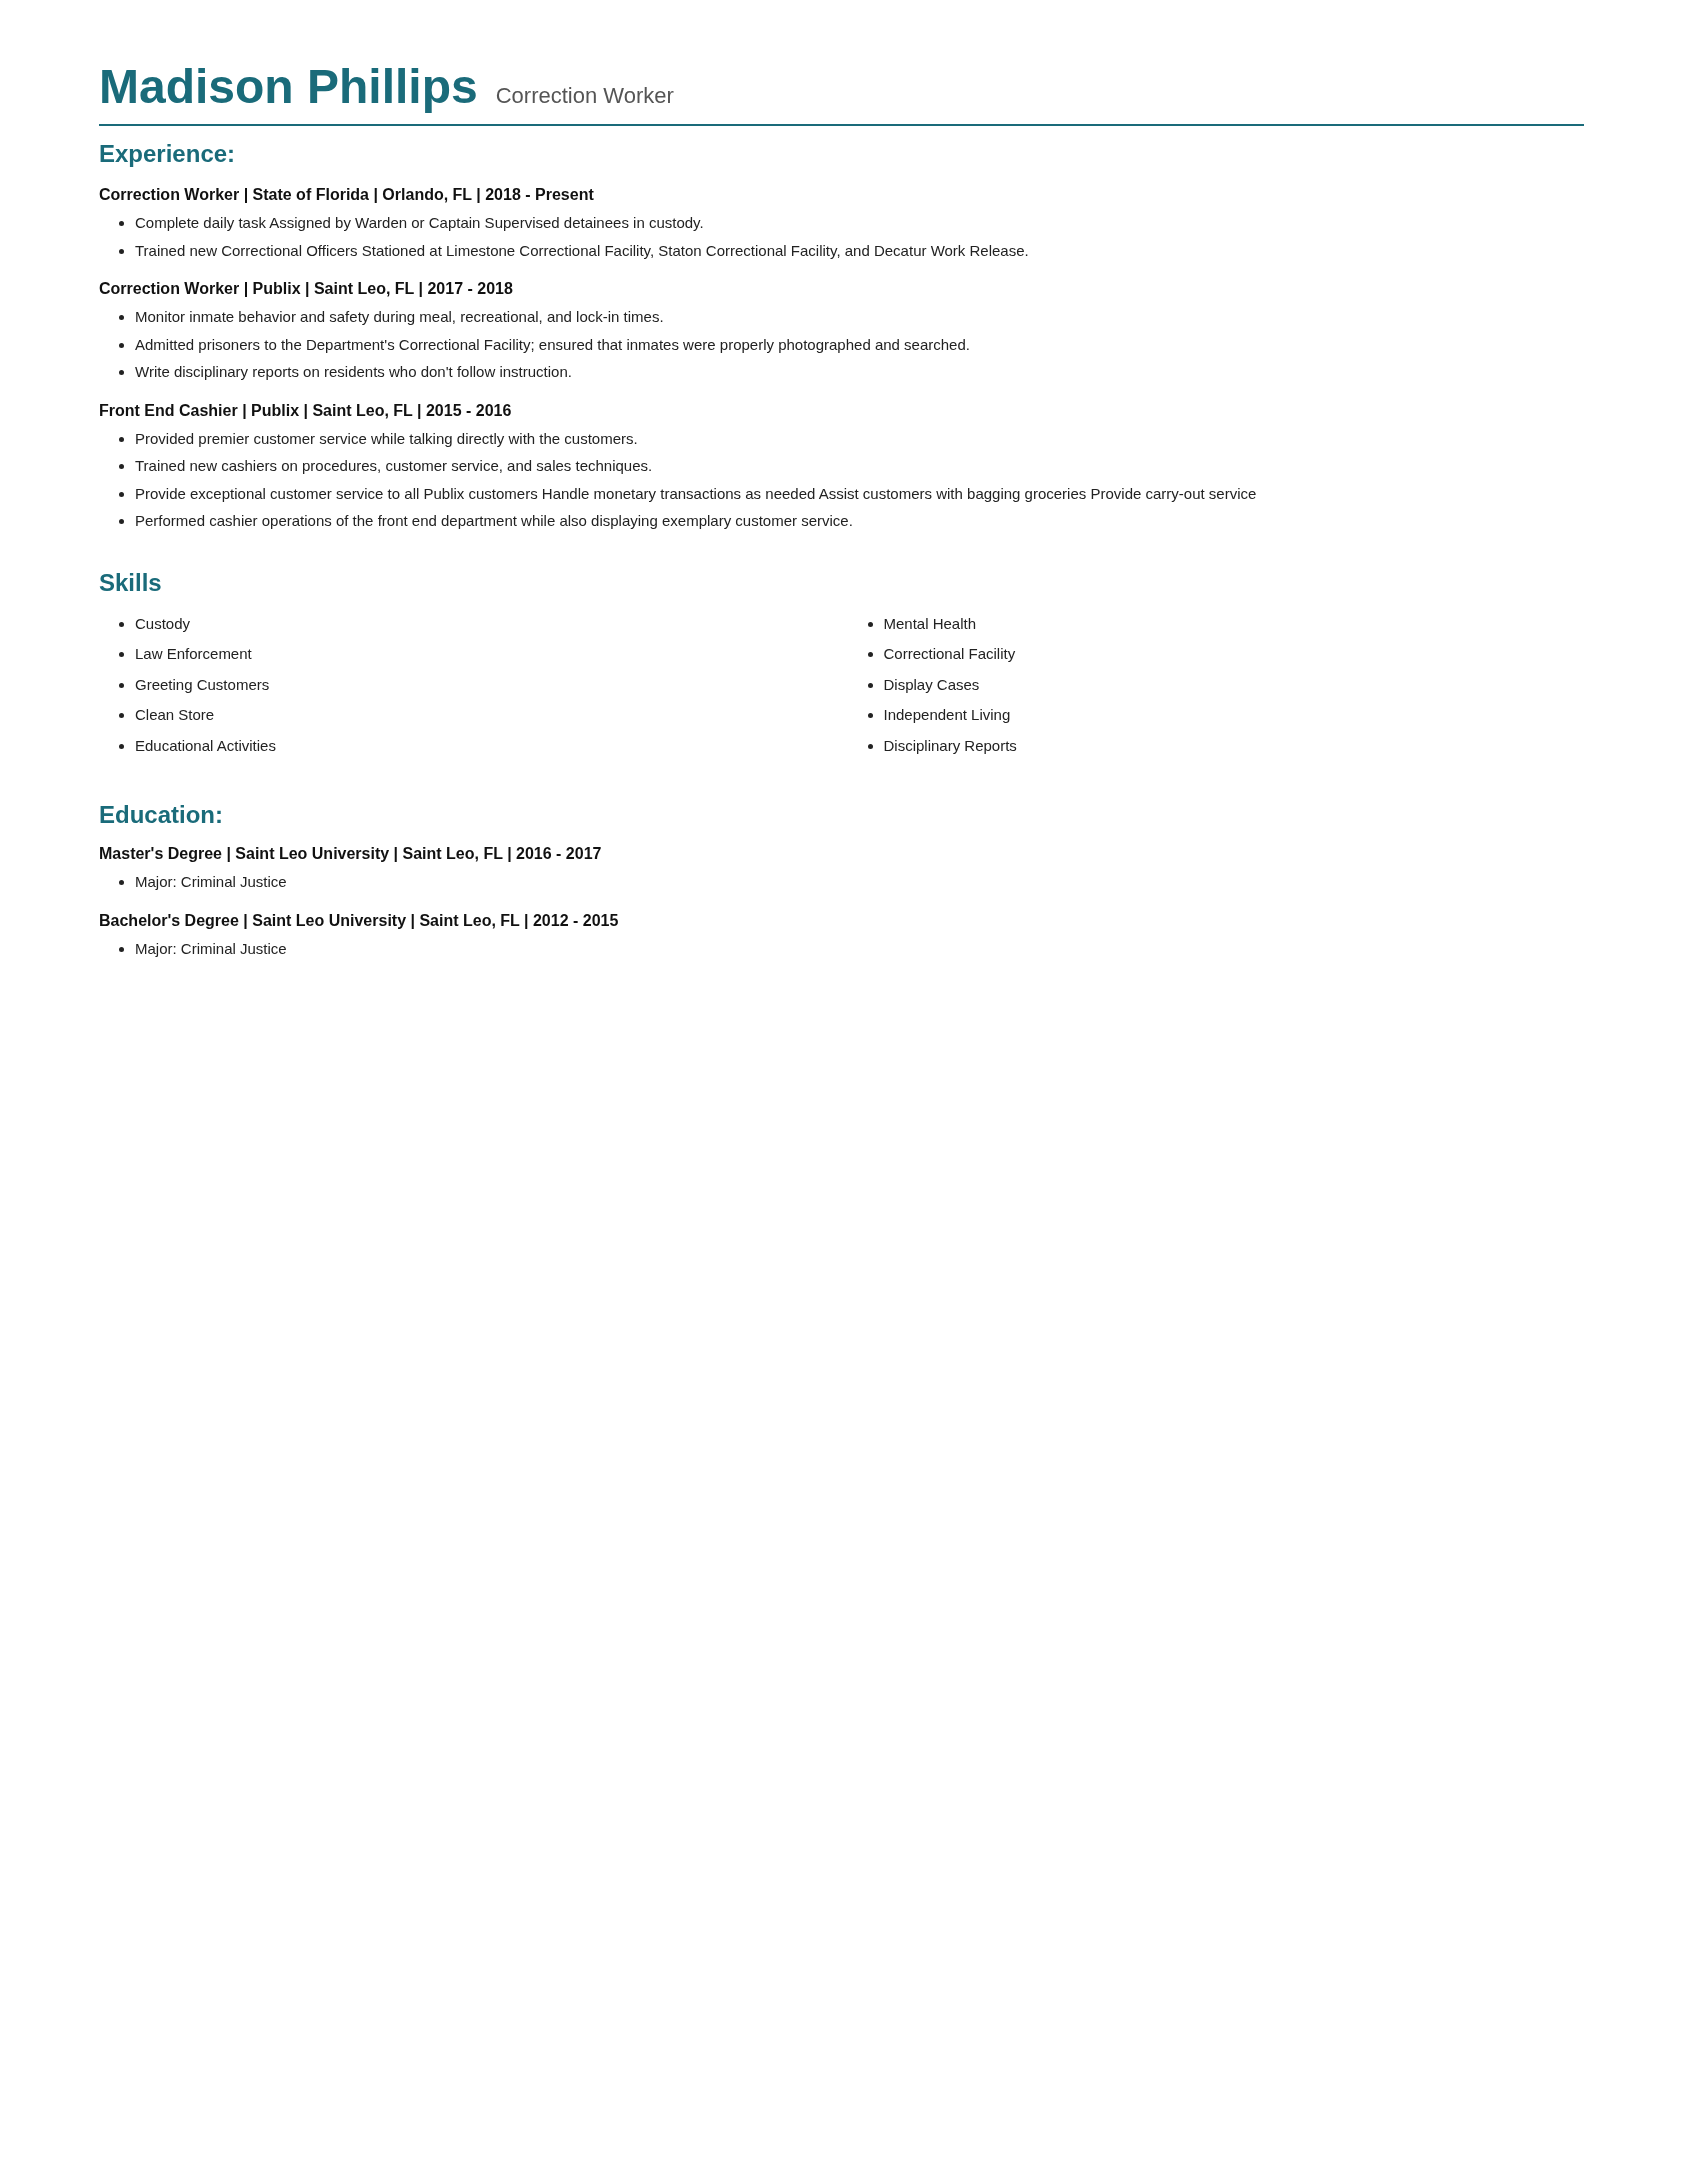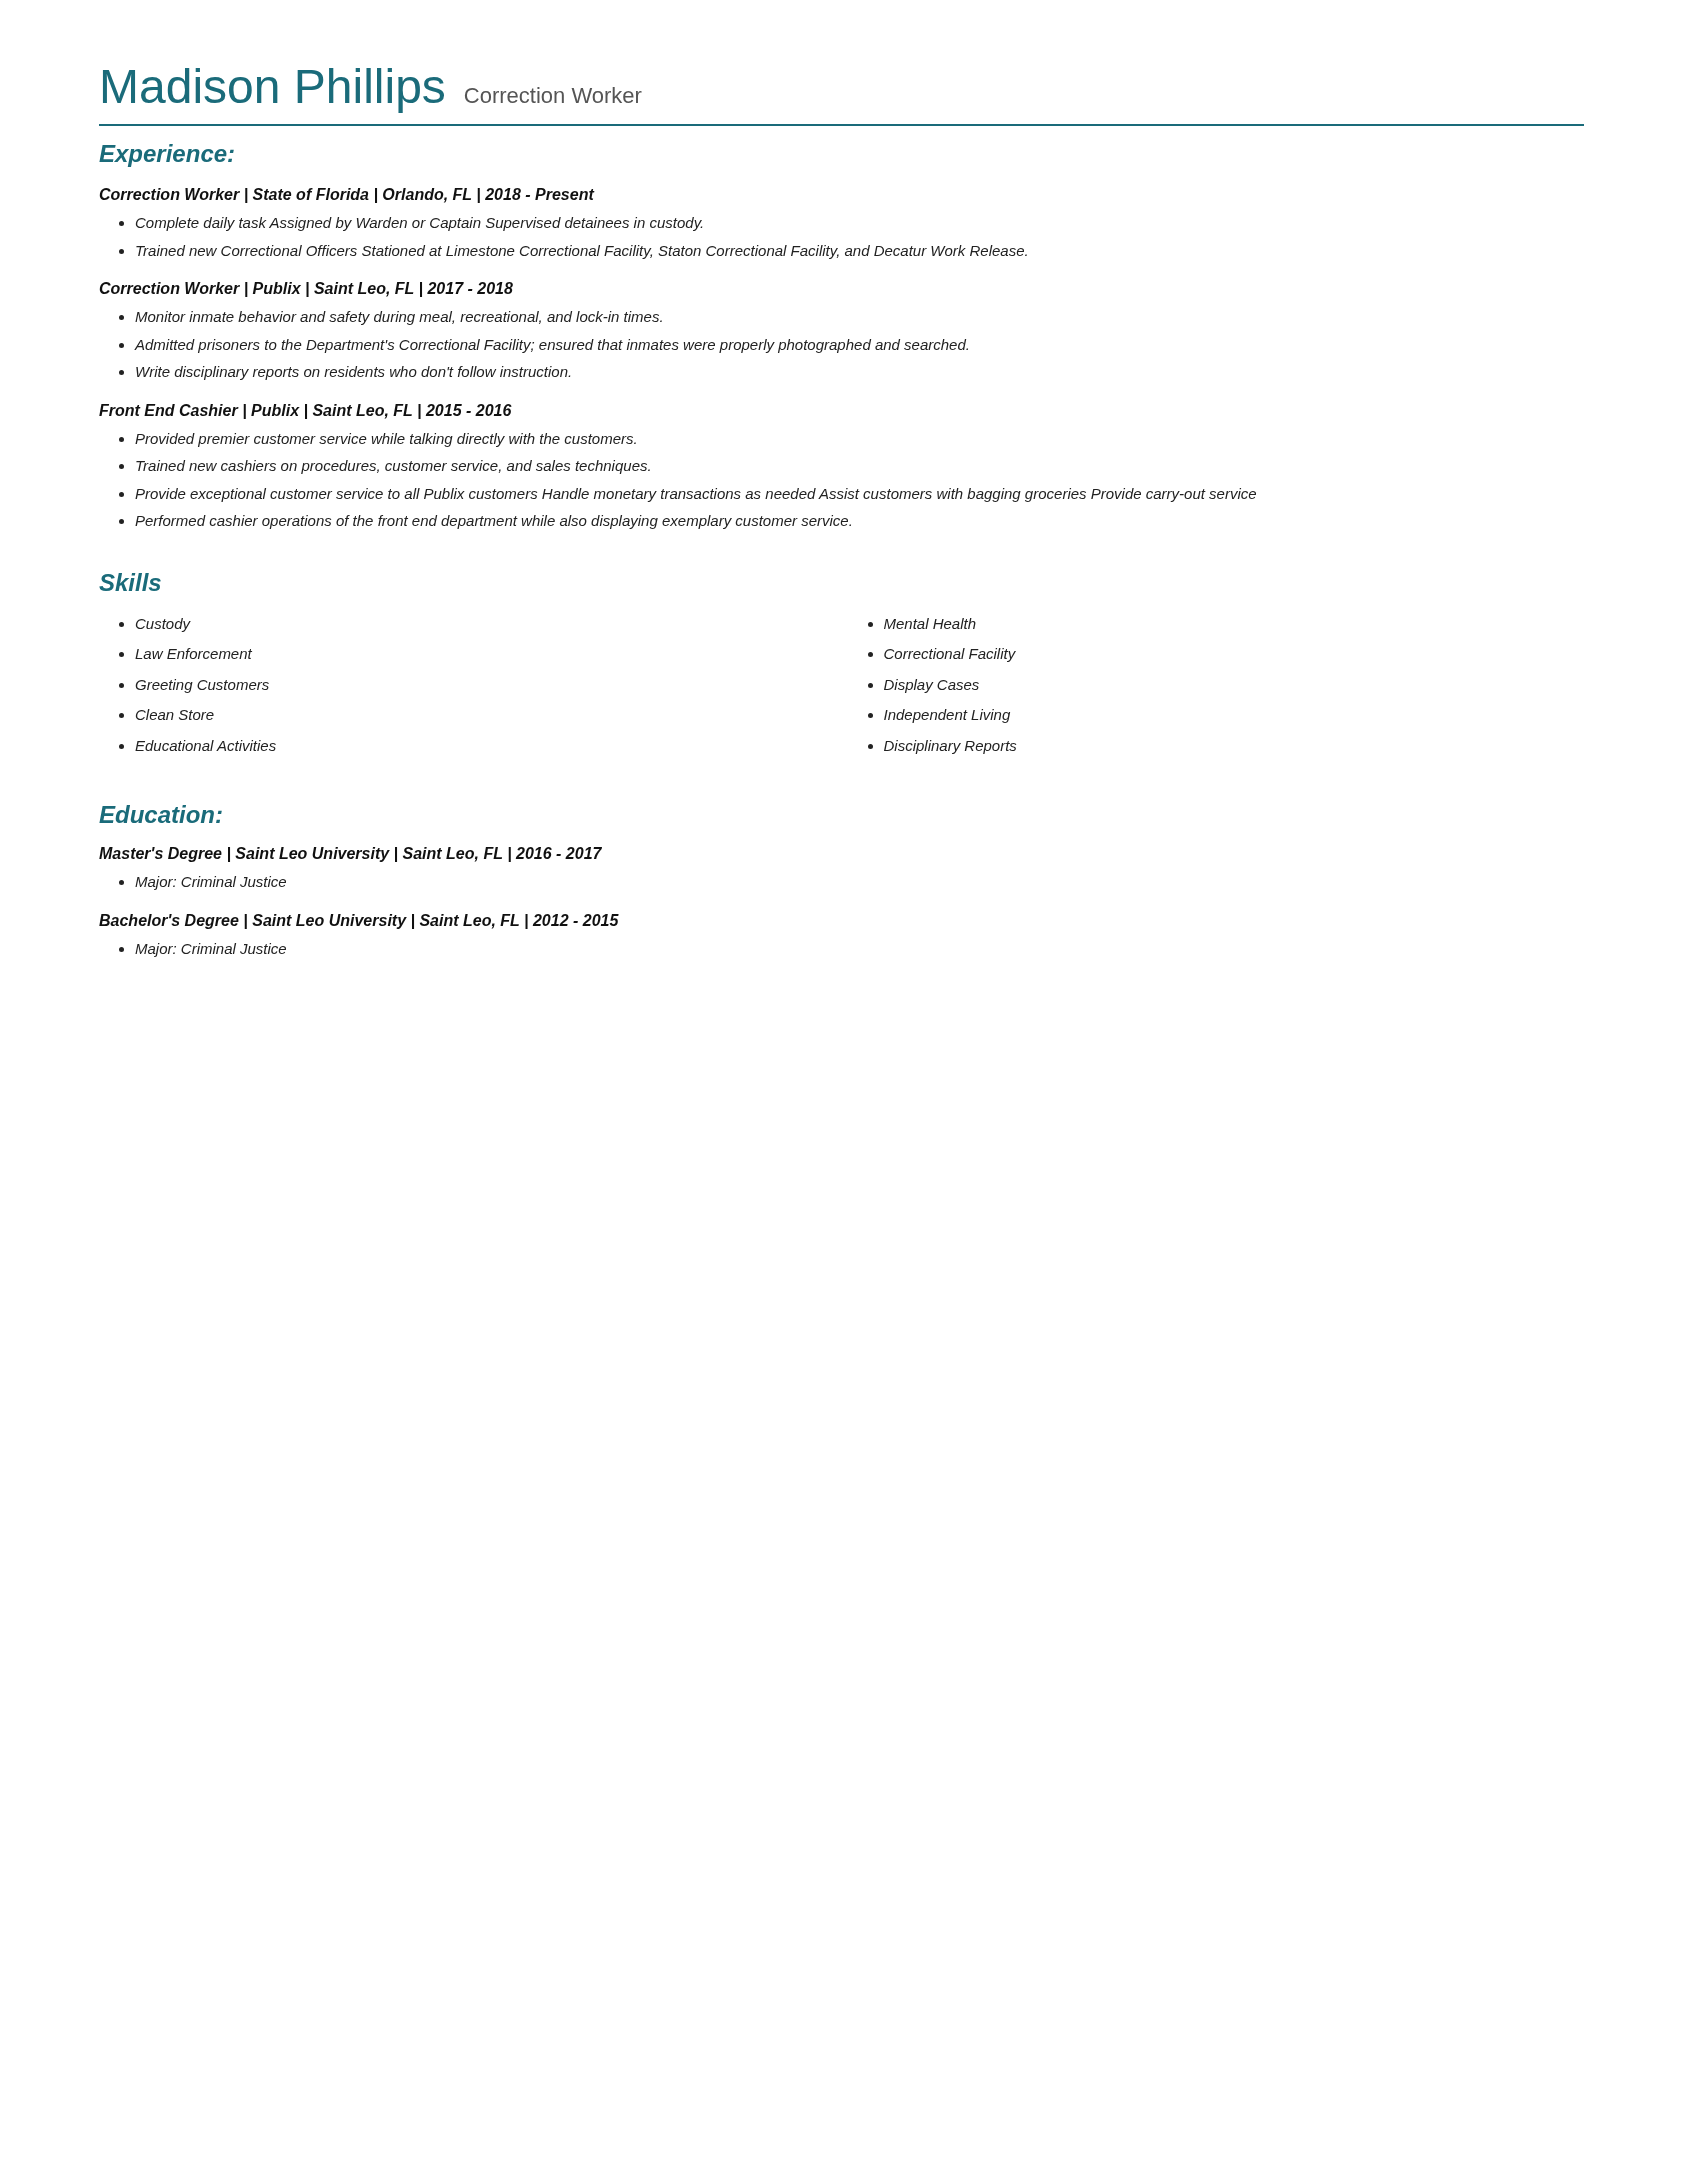--- a/index.html
+++ b/index.html
@@ -24,21 +24,21 @@
 
     .name-title-row {
       display: flex;
       align-items: baseline;
       gap: 18px;
       margin-bottom: 10px;
     }
 
     .candidate-name {
       font-size: 48px;
-      font-weight: normal;
+      font-weight: bold;
       color: #1a6b7a;
     }
 
     .candidate-title {
       font-size: 22px;
       color: #555;
       font-weight: normal;
     }
 
     .divider {
@@ -48,21 +48,20 @@
     }
 
     .contact-info {
       font-size: 15px;
       color: #333;
       margin-bottom: 30px;
     }
 
     .section {
       margin-bottom: 36px;
-      font-style: italic;
     }
 
     .section-title {
       font-size: 24px;
       font-weight: bold;
       color: #1a6b7a;
       margin-bottom: 16px;
     }
 
     .job-title-row {

